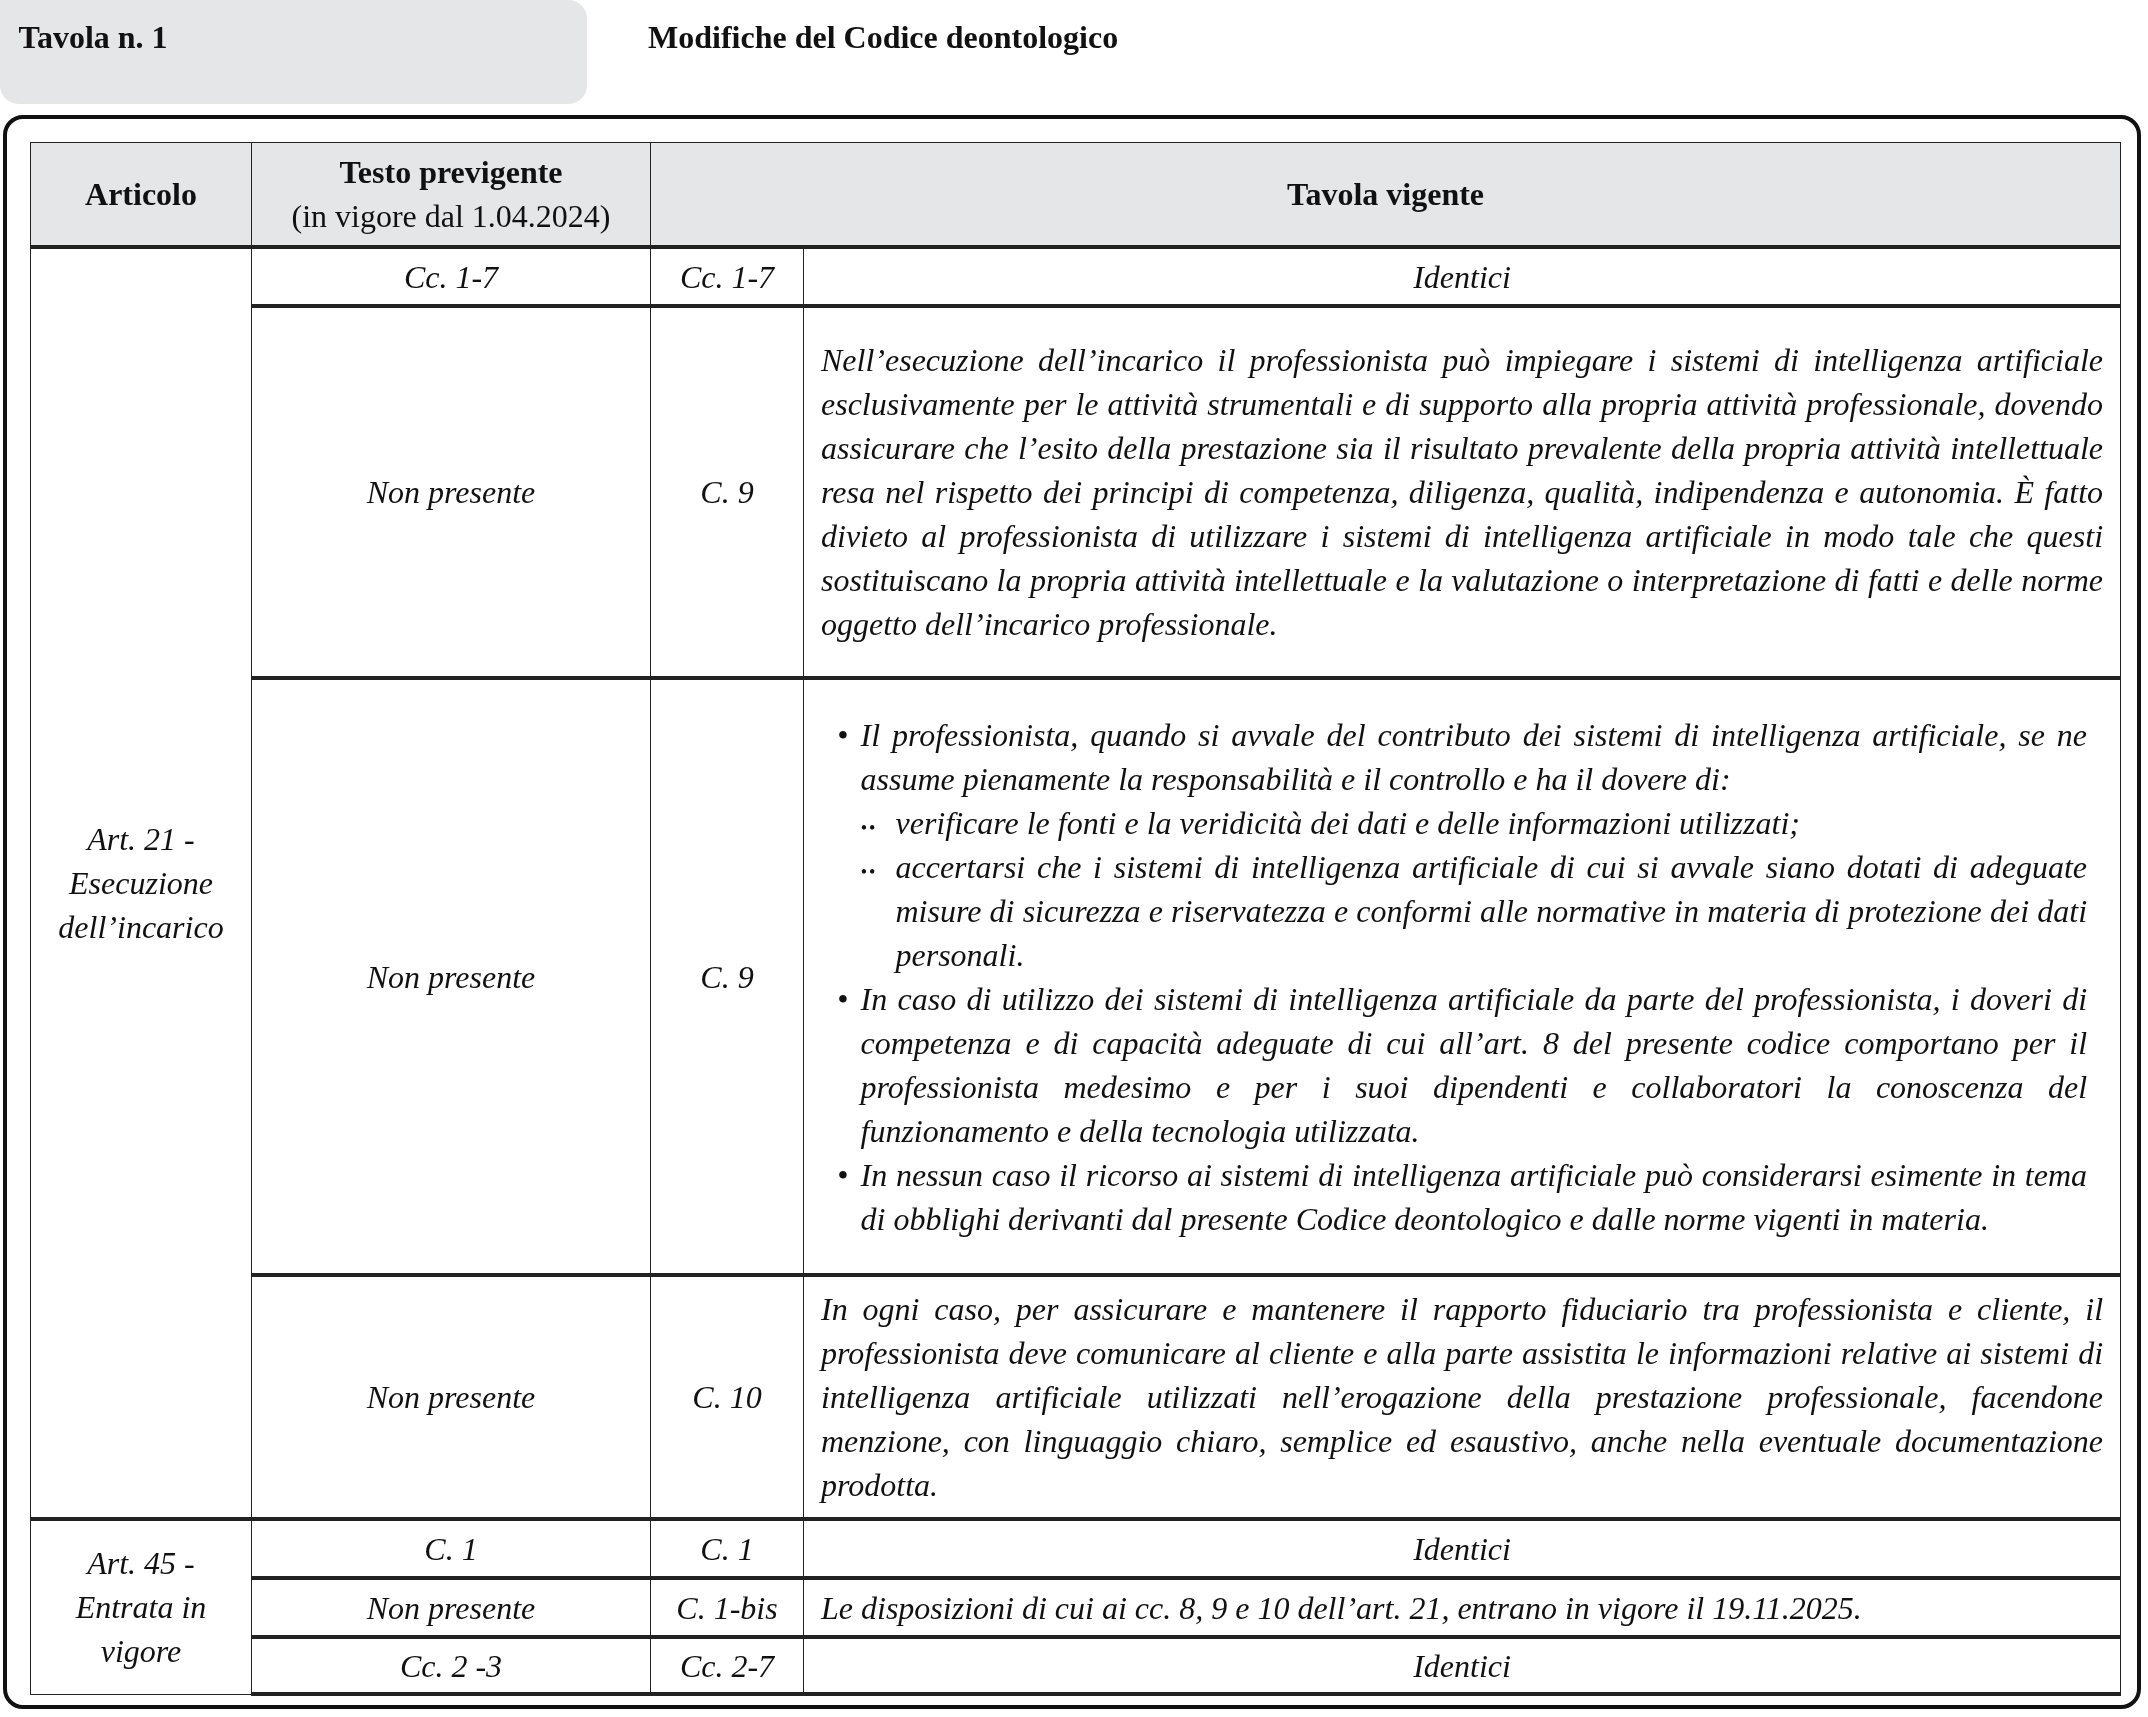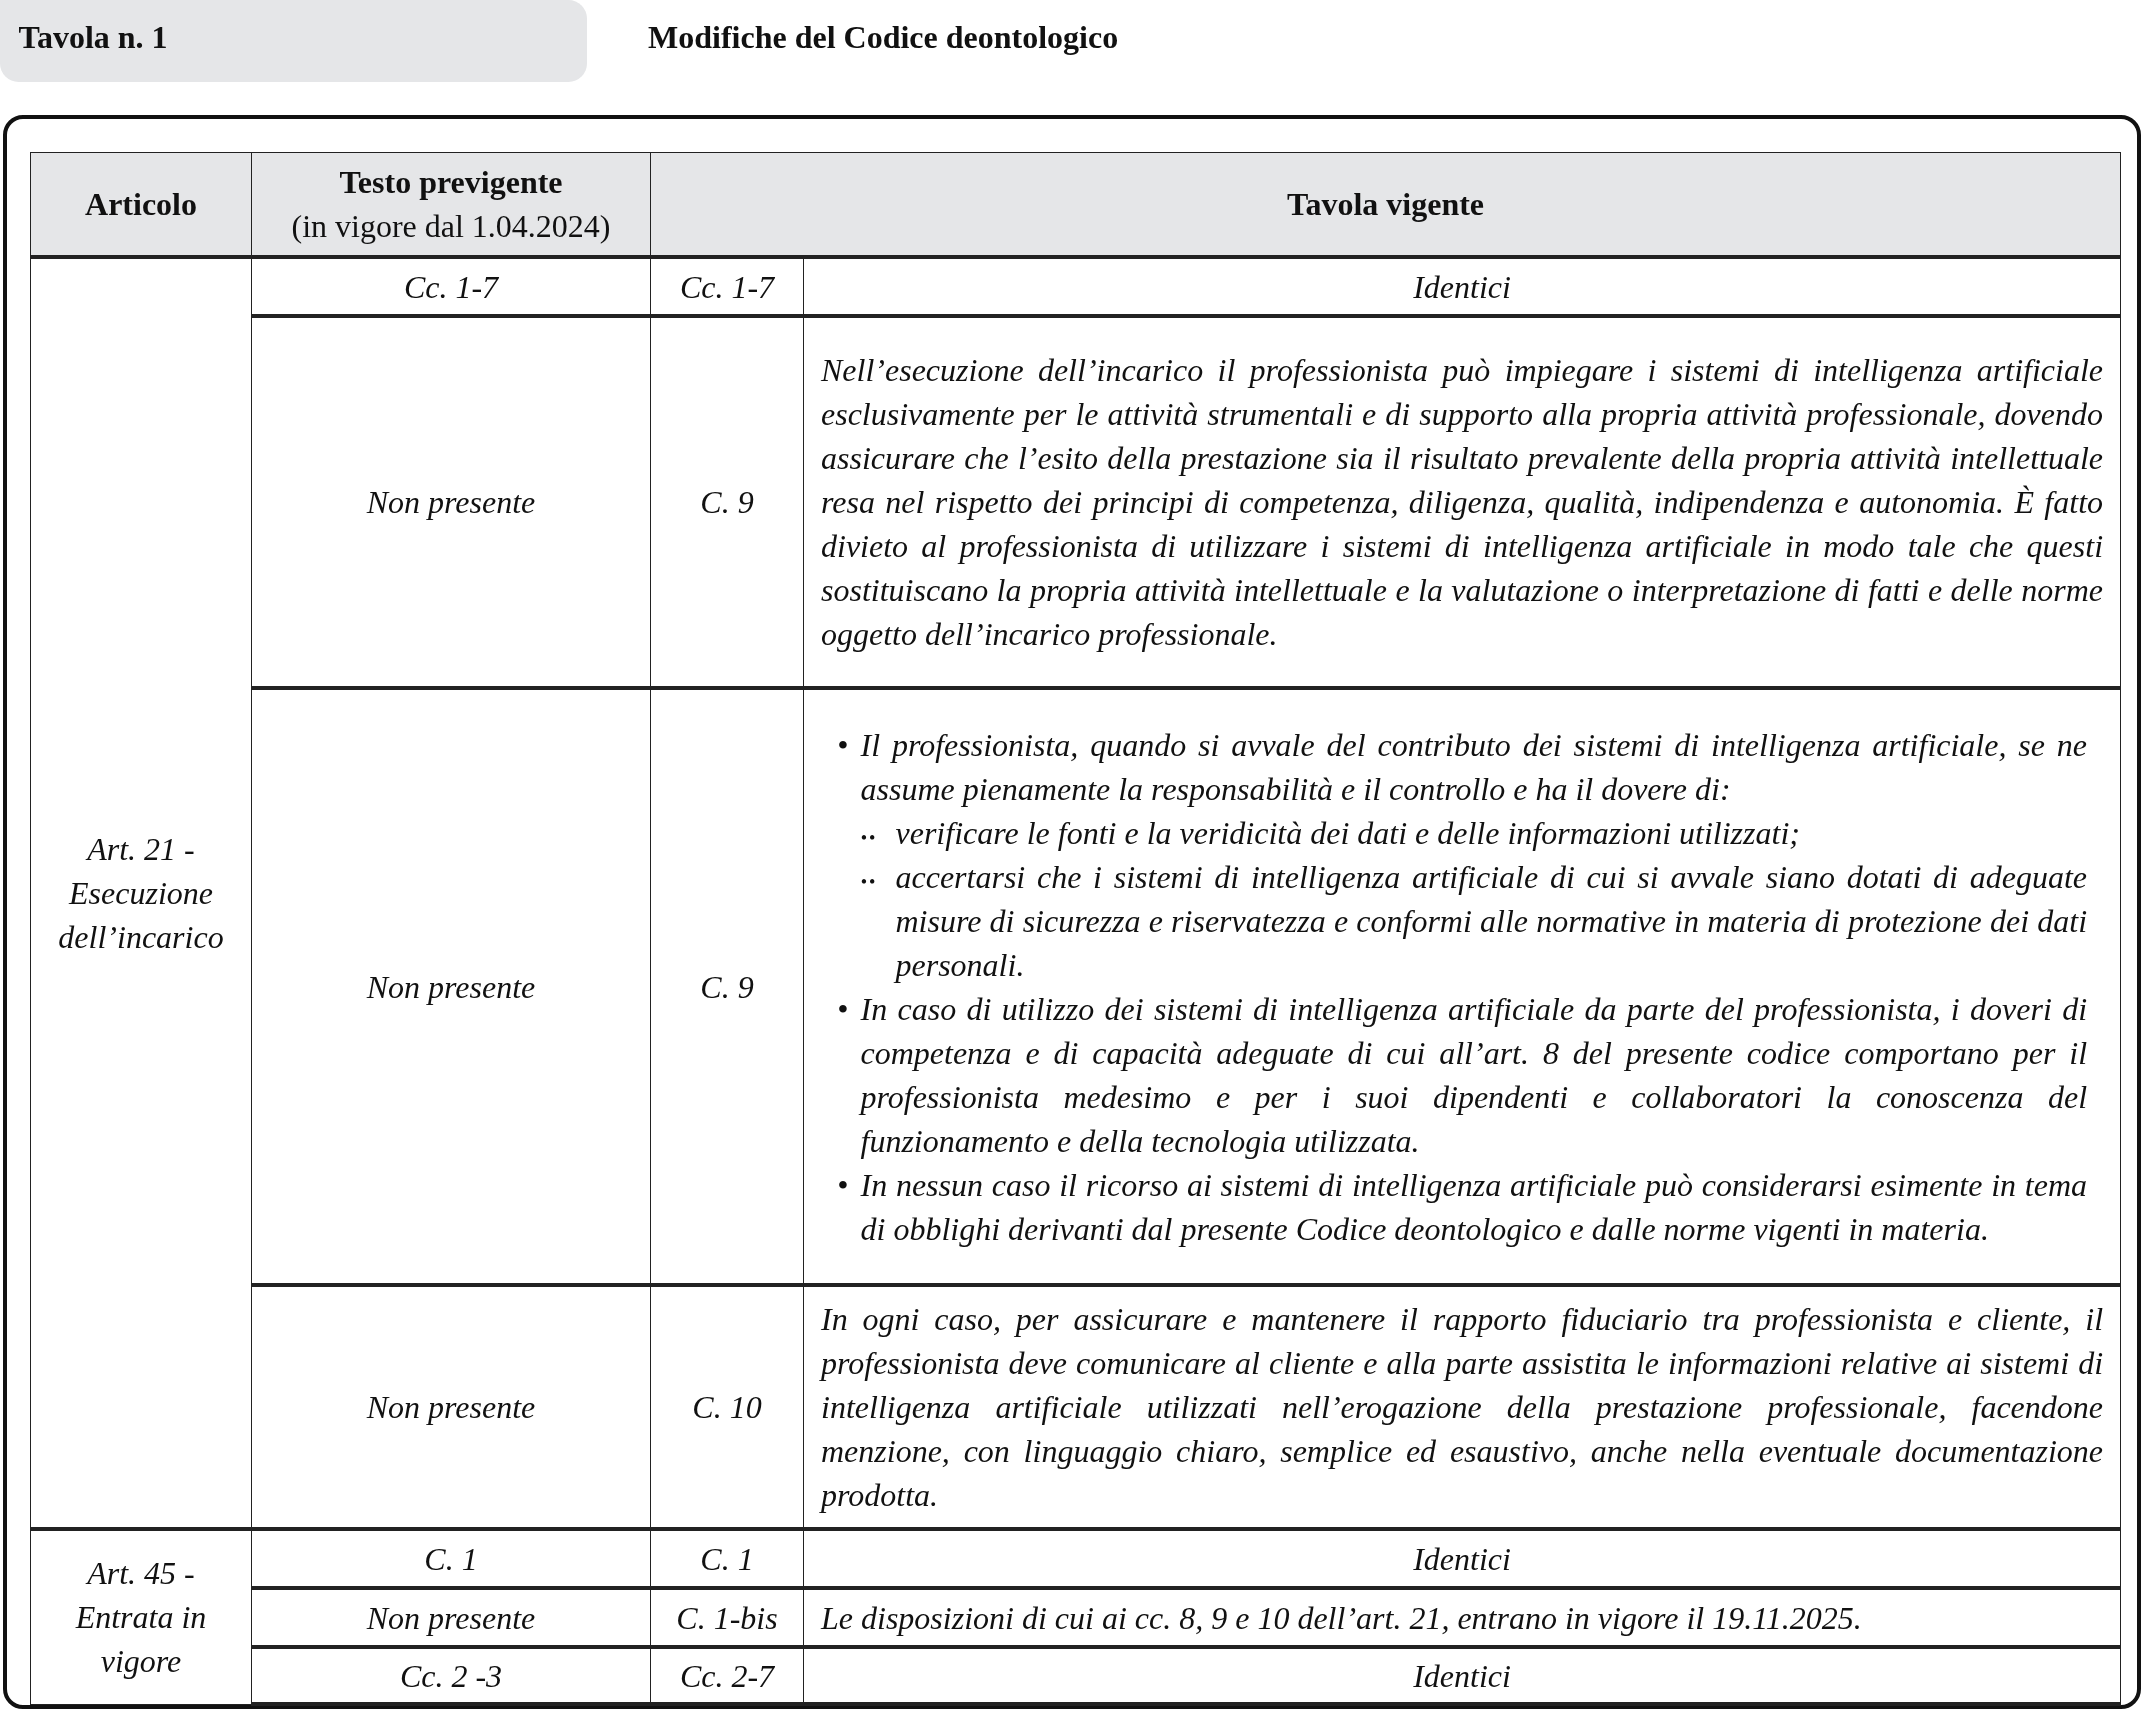--- a/index.html
+++ b/index.html
@@ -1,24 +1,24 @@
 <!DOCTYPE html>
 <html style="font-size:13.4px"><head>
 <meta charset="utf-8">
 <style>
   html, body { margin:0; padding:0; background:#ffffff; }
   body { width:2148px; height:1718px; position:relative; overflow:hidden;
          font-family:"Liberation Serif", "DejaVu Serif", serif; color:#111; }
-  .title-pill { position:absolute; left:0; top:0; width:587px; height:82px;
+  .title-pill { position:absolute; left:0; top:0; width:587px; height:104px;
          background:#e5e6e8; border-radius:0 0 18.5px 0; border-top-right-radius:18.5px; border-bottom-left-radius:18.5px; }
   .title-pill span { position:absolute; left:18.5px; top:18.5px; font-size:32px; font-weight:bold; }
   .doc-title { position:absolute; left:648px; top:18.5px; font-size:32px; font-weight:bold;font-family:Liberation Serif, serif; }
   .frame { position:absolute; left:3.4px; top:115px; width:2138px; height:1594px;
          border:4.2px solid #111; border-radius:20px; box-sizing:border-box; }
-  table { position:absolute; left:30px; top:152px; width:2089px; border-collapse:collapse; table-layout:fixed; }
+  table { position:absolute; left:30px; top:142px; width:2089px; border-collapse:collapse; table-layout:fixed; }
   td, th { border:1.7px solid #222; font-size:32px; line-height:44px; vertical-align:middle; padding:0; }
   th { background:#e5e6e8; font-weight:bold; height:102px; }
   .row-sep td { border-top:4.2px solid #222;font-style:italic; }
   .c { text-align:center; }
   .txt { text-align:justify; padding:10px 17px 10px 17px; hyphens:manual; }
   .hdr-sub { font-weight:normal; display:block; }
   ul.bul { list-style:none; margin:16px; padding:0; }
   ul.bul > li { position:relative; padding-left:23.5px; text-align:justify; }
   ul.bul > li::before { content:"•"; position:absolute; left:0; top:0; }
   ul.sub { list-style:none; margin:0; padding:0; }

